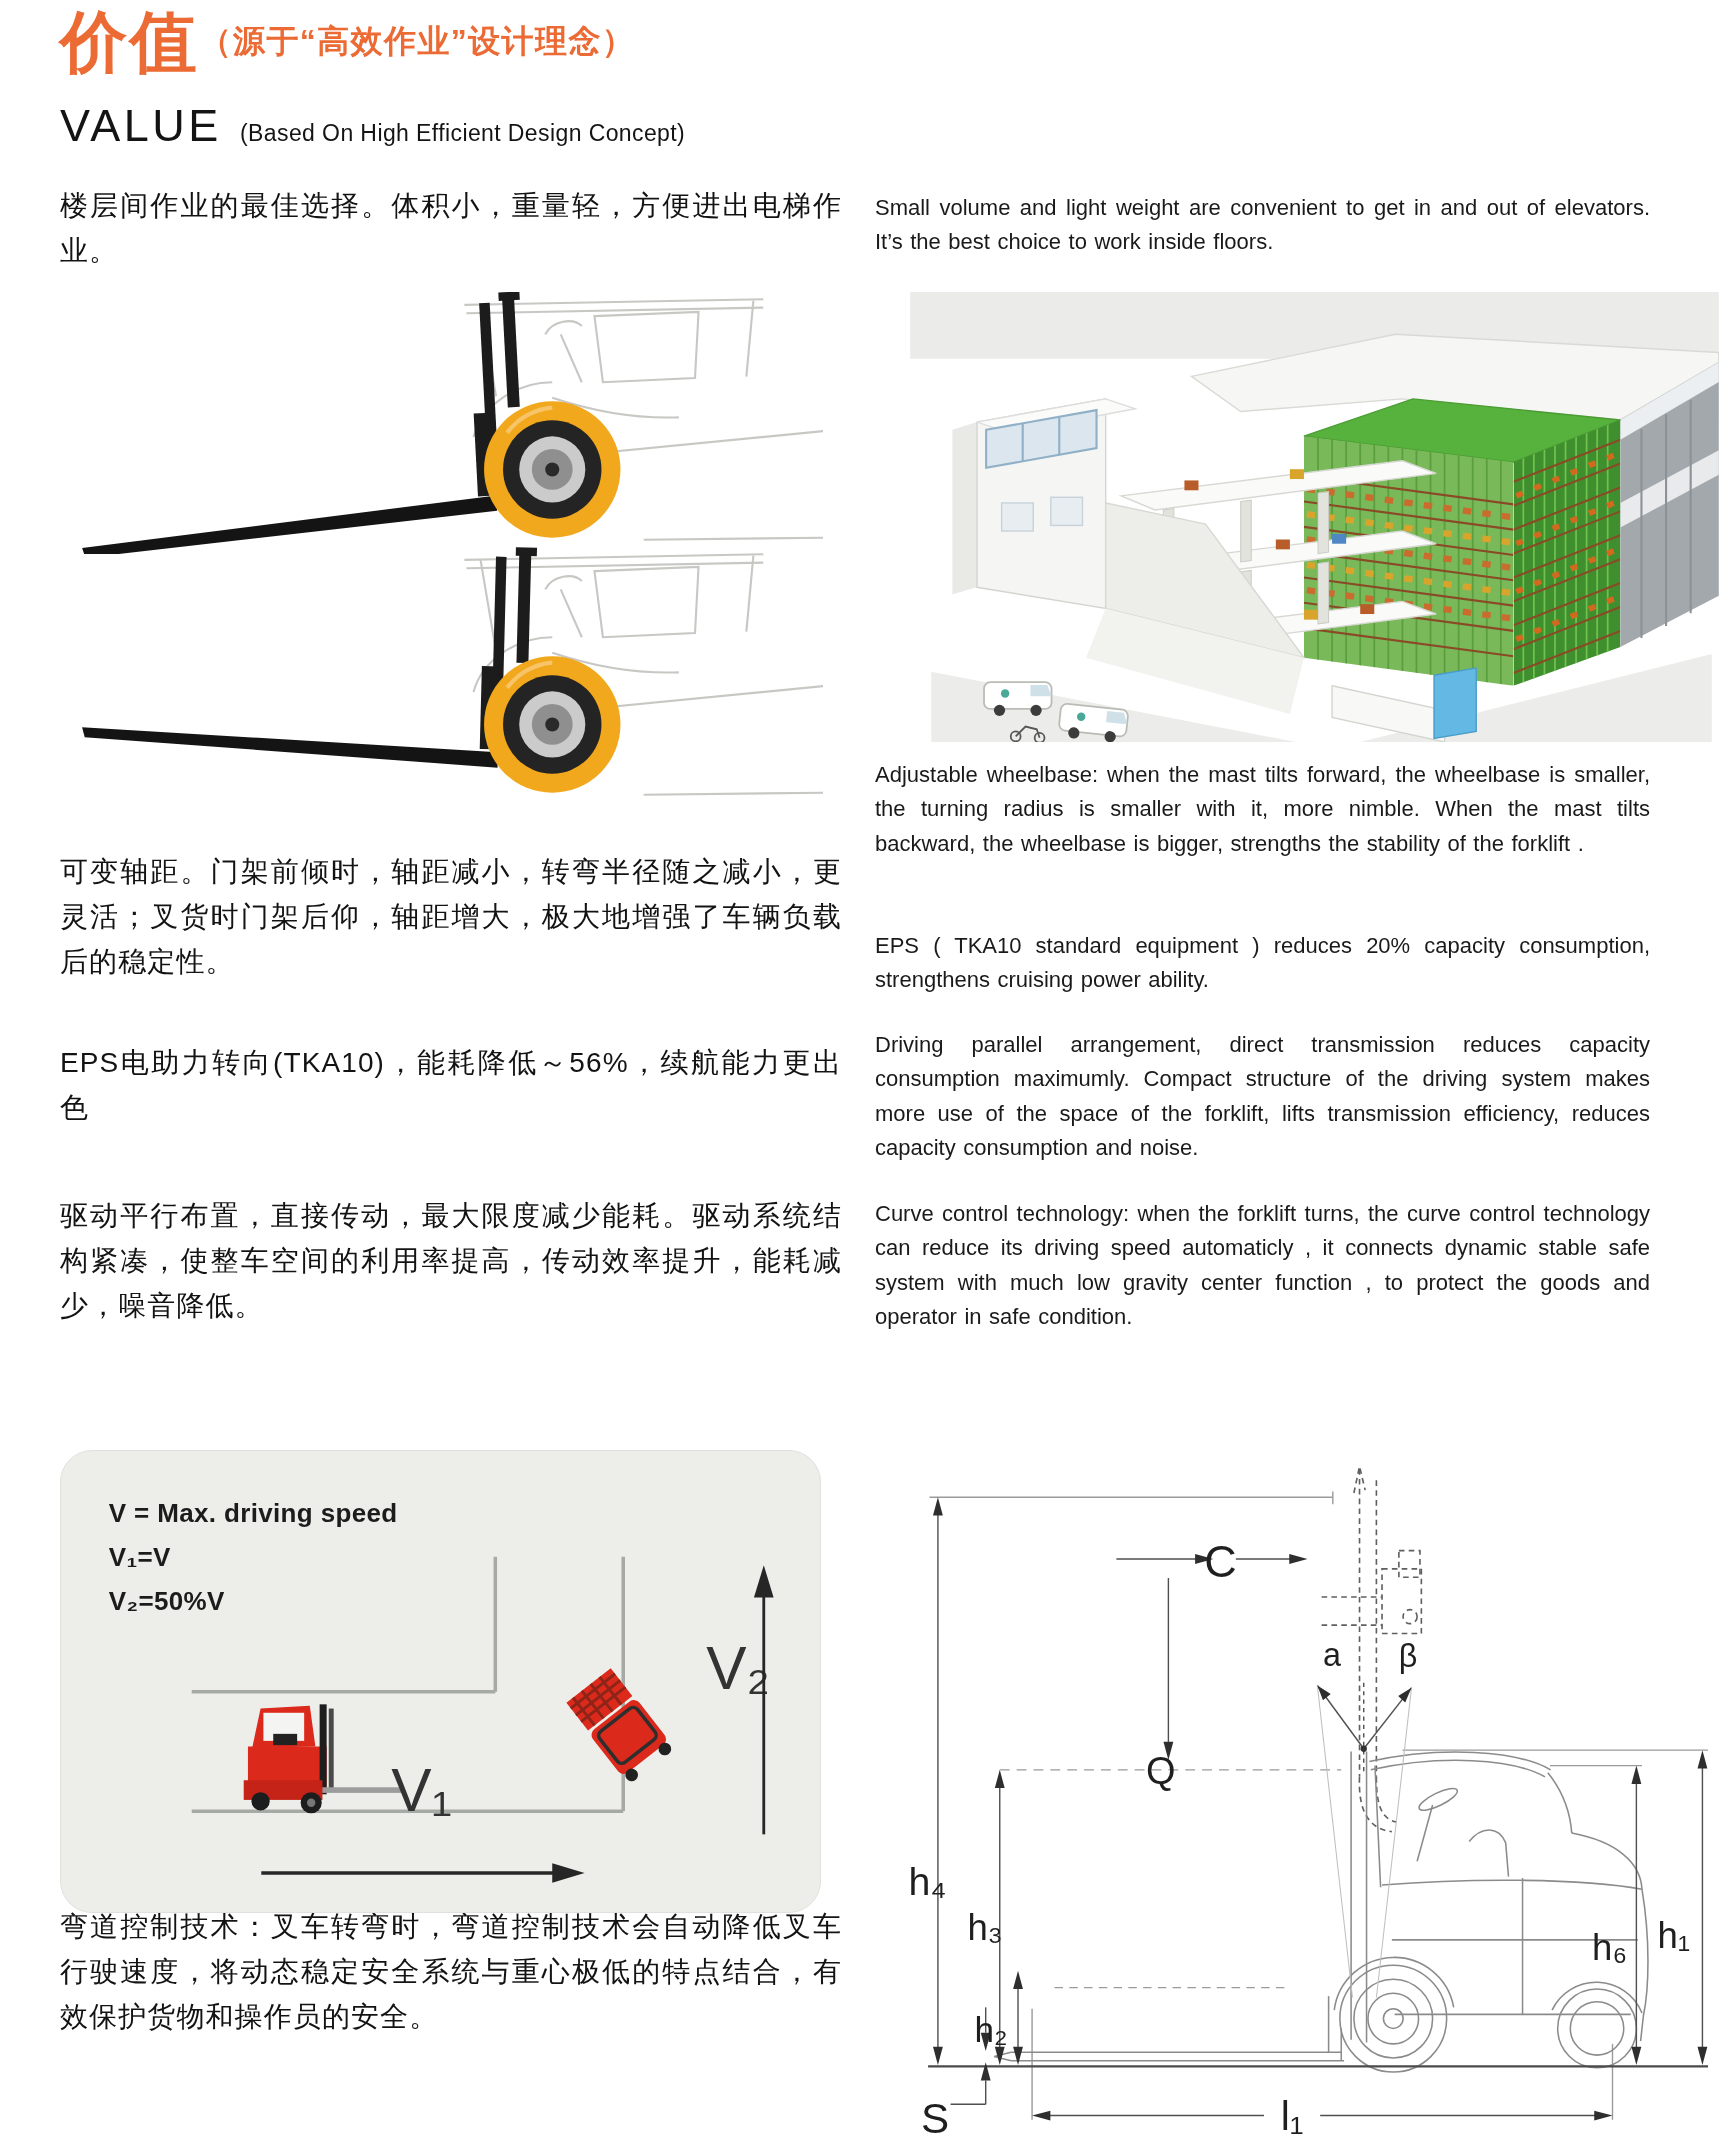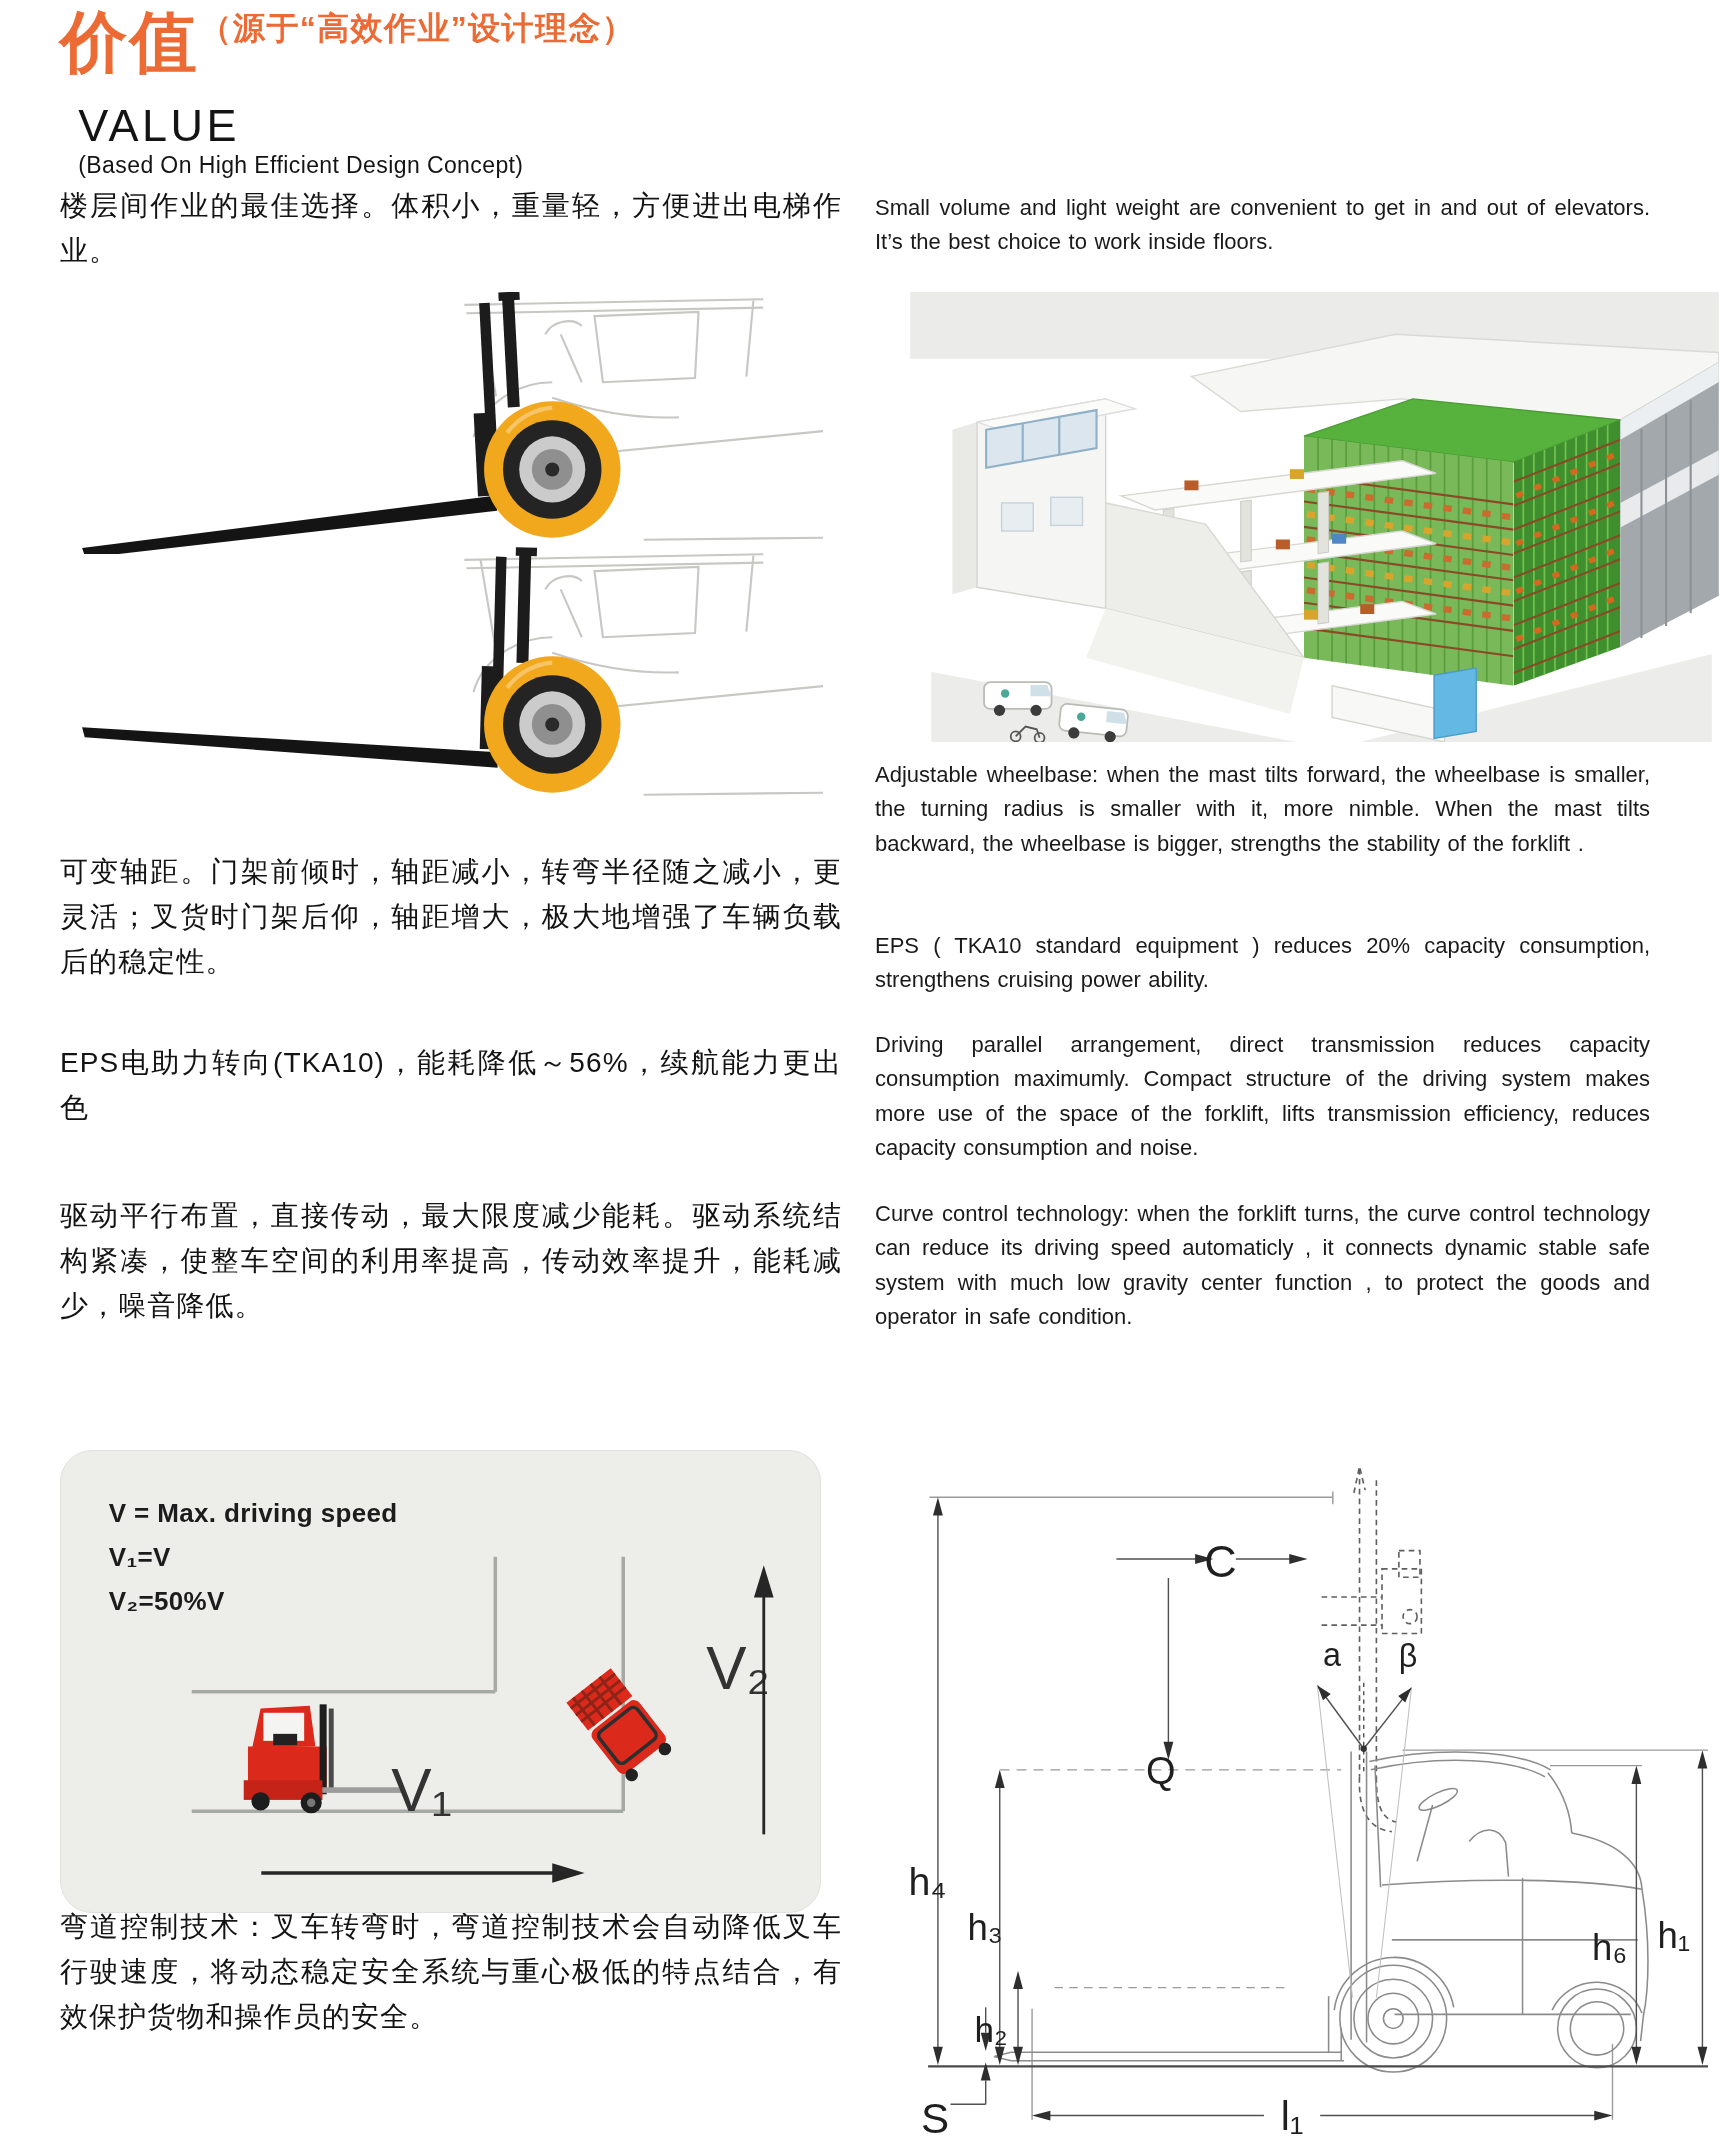--- a/index.html
+++ b/index.html
@@ -2,24 +2,24 @@
 <html style="--accent: #EC6B35; --panel: #EDEEEA; --wheel-yellow: #F2A81C; --forklift-red: #DB291B; --rack-green: #57B13D;font-size:11.2px"><head>
 <meta charset="utf-8">
 <style>
   html,body{margin:0;padding:0;background:#9c9c9c;}
   .page{
     position:relative;width:1720px;height:2151px;background:#ffffff;
     font-family:"Liberation Sans","DejaVu Sans",sans-serif;overflow:hidden;
     margin:0 auto;
   }
   
-  .title-row{position:absolute;left:60px;top:7px;display:flex;align-items:flex-start;}
+  .title-row{position:absolute;left:60px;top:7px;display:flex;align-items:center;}
   .title-zh{font-size:67px;font-weight:700;color:var(--accent);line-height:1.05;letter-spacing:2.8px;}
   .title-zh-sub{font-size:32px;font-weight:700;color:var(--accent);letter-spacing:1.4px;}
-  .title-row2{position:absolute;left:60px;top:100px;display:flex;align-items:baseline;flex-direction:column;}
+  .title-row2{position:absolute;left:60px;top:100px;display:flex;align-items:baseline;}
   .title-en{font-size:45px;font-weight:400;color:#141414;letter-spacing:3.5px;}
   .title-en-sub{font-size:23px;color:#141414;margin-left:18.3px;letter-spacing:0.4px;}
   
   .zh{position:absolute;left:60px;width:782px;font-size:28px;line-height:1.6;color:#131313;
       text-align:justify;letter-spacing:1.1px;}
   .en{position:absolute;left:875px;width:775px;font-size:22px;line-height:1.56;color:#1a1a1a;
       text-align:justify;word-spacing:1.4px;}
   
   .fig{position:absolute;}
   .speed-box{

